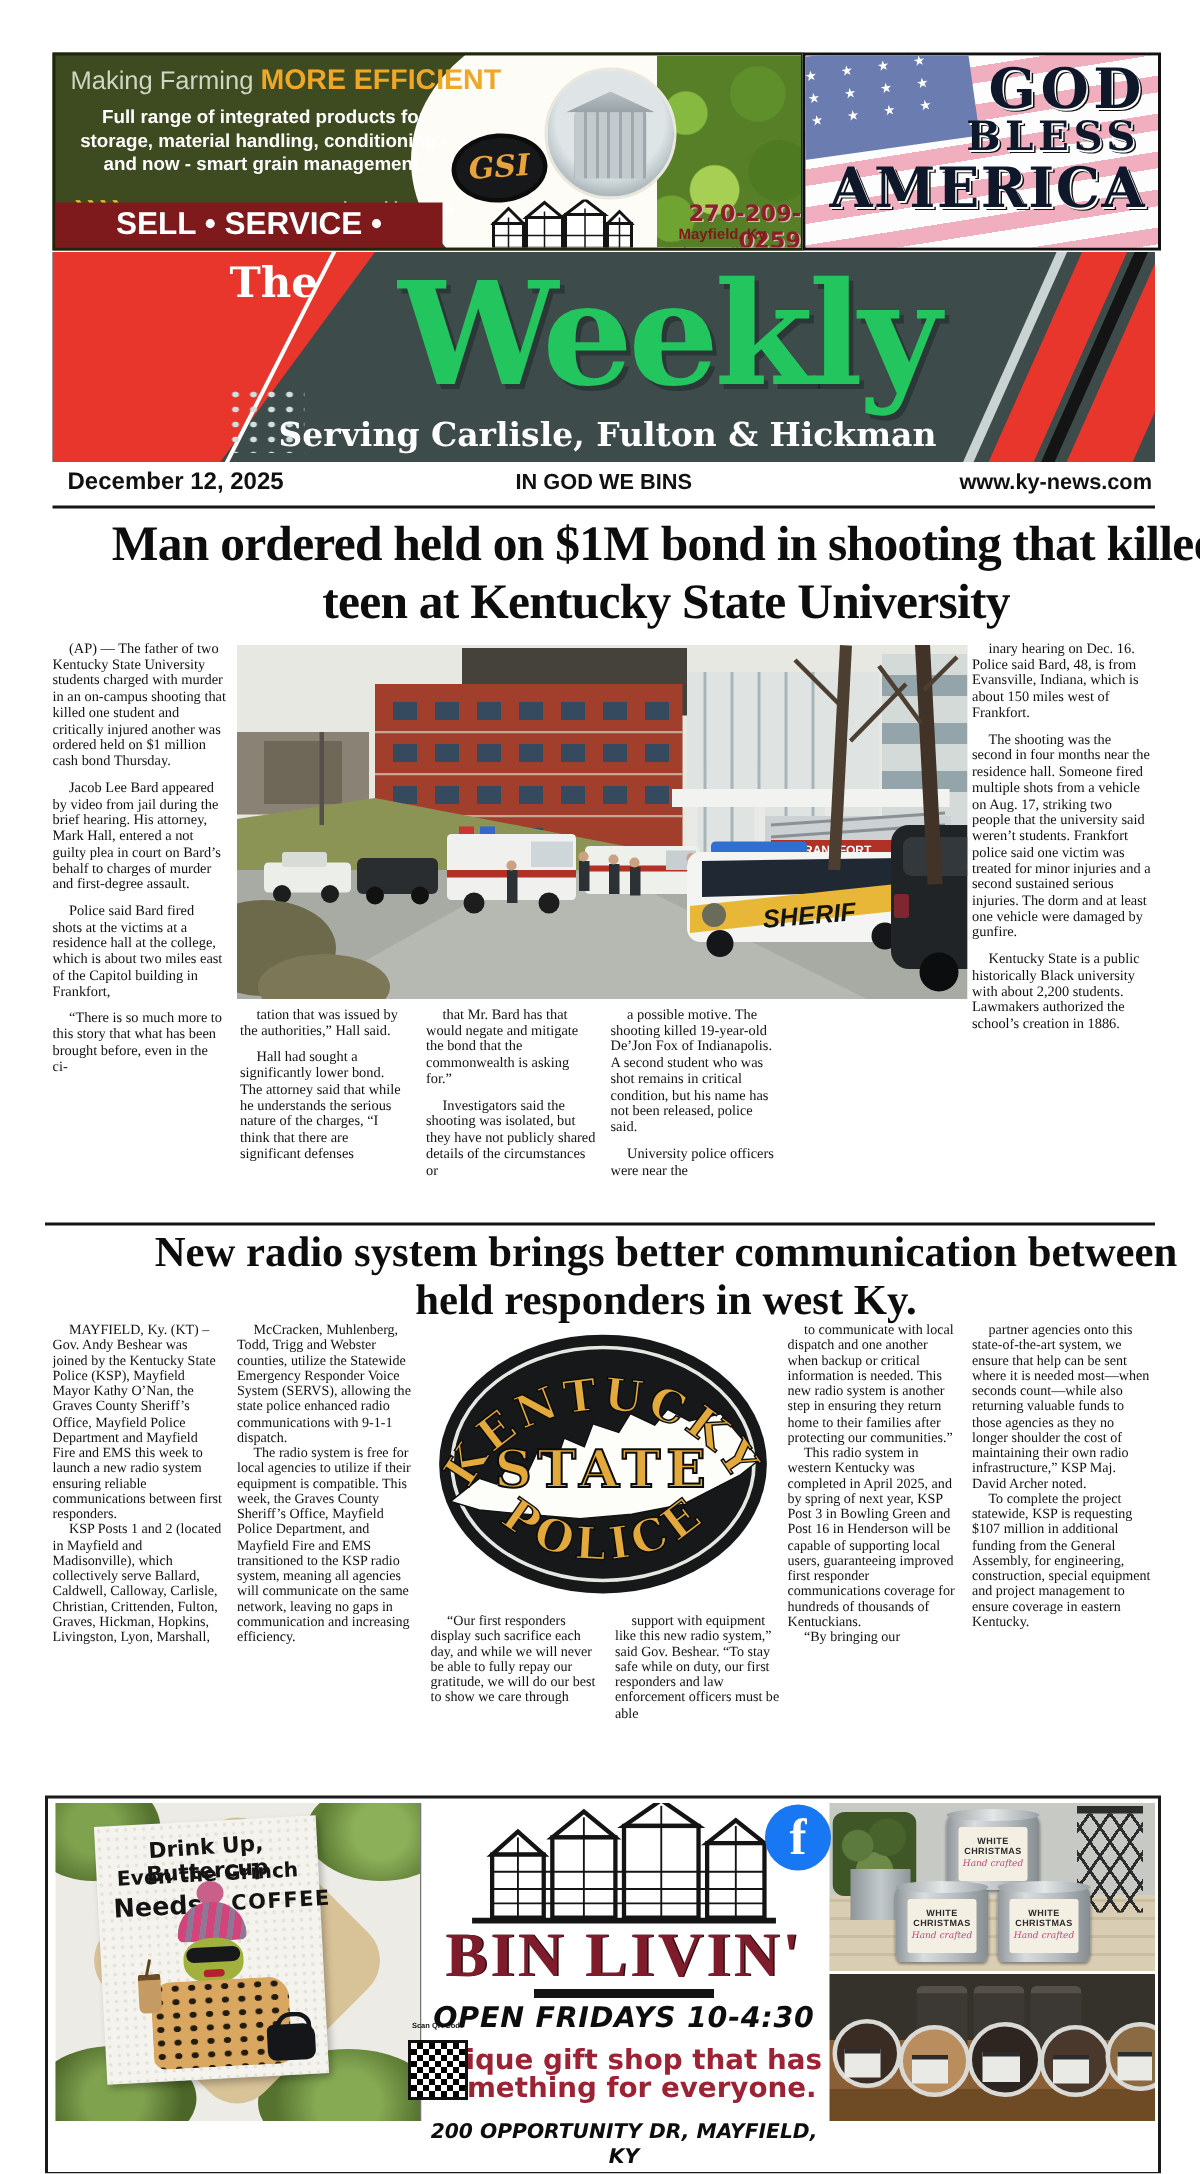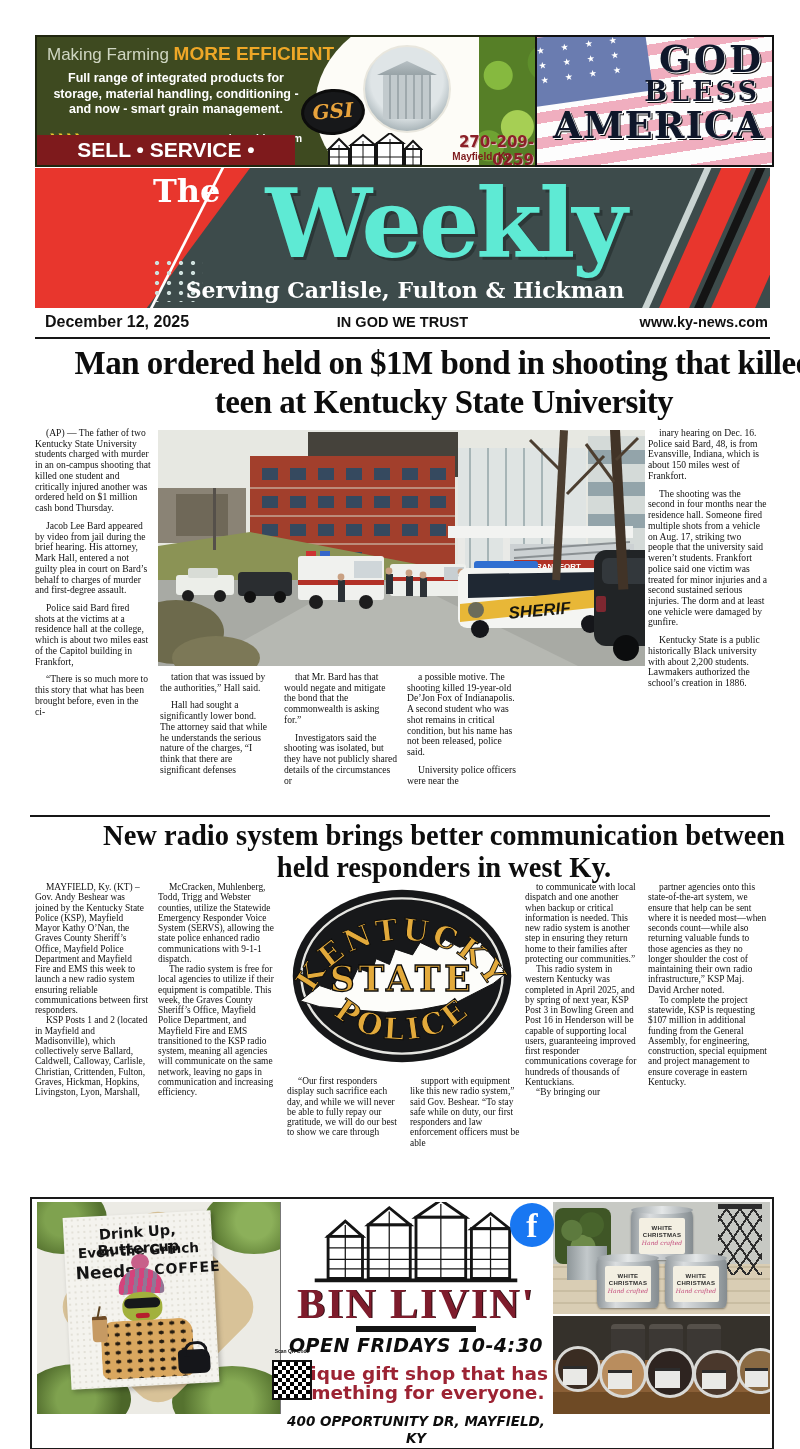--- a/index.html
+++ b/index.html
@@ -1,21 +1,21 @@
 <!DOCTYPE html>
 <html><head>
 <meta charset="utf-8">
 <style>
   html,body{margin:0;padding:0;background:#fff;}
   .page{position:relative;width:800px;height:1449px;background:#fff;overflow:hidden;
         font-family:"Liberation Serif",serif;color:#111;}
   .abs{position:absolute;}
 
   
-  .ad-workman{left:35px;top:35px;width:497px;height:128px;background:#3e4a20;border:2px solid #20260f;overflow:hidden;padding-left:41px;}
+  .ad-workman{left:35px;top:35px;width:497px;height:128px;background:#3e4a20;border:2px solid #20260f;overflow:hidden;}
   .aw-swoosh{position:absolute;right:-40px;top:-30px;width:300px;height:200px;background:#fdfcf7;border-radius:50% 0 0 50%/60% 0 0 60%;}
   .aw-leaves{position:absolute;right:0;top:0;width:96px;height:128px;
      background:radial-gradient(circle at 20% 30%,#86b93f 0 14px,transparent 15px),
                 radial-gradient(circle at 70% 20%,#5e8f2b 0 18px,transparent 19px),
                 radial-gradient(circle at 40% 70%,#a6cf54 0 16px,transparent 17px),
                 radial-gradient(circle at 85% 60%,#4e7a22 0 20px,transparent 21px),
                 radial-gradient(circle at 10% 85%,#6fa332 0 15px,transparent 16px),#567f27;}
   .aw-line1{position:absolute;left:10px;top:6px;font-family:"Liberation Sans",sans-serif;font-size:17px;color:#cfd6c2;}
   .aw-line1 b{color:#eea727;font-size:19px;font-weight:bold;}
   .aw-body{position:absolute;left:14px;top:34px;width:250px;font-family:"Liberation Sans",sans-serif;
@@ -47,23 +47,23 @@
   .ag-text{position:absolute;right:8px;top:4px;text-align:right;font-family:"DejaVu Serif",serif;font-weight:bold;color:#0f172a;}
   .ag-l1{font-size:37px;line-height:1.0;letter-spacing:3px;text-shadow:1px 1px 0 #fff,2px 2px 0 #141414;}
   .ag-l2{font-size:27px;line-height:1.0;letter-spacing:3px;margin-right:4px;text-shadow:1px 1px 0 #fff,2px 2px 0 #141414;}
   .ag-l3{font-size:37px;line-height:1.1;letter-spacing:1px;text-shadow:1px 1px 0 #fff,2px 2px 0 #141414;}
 
   
   .masthead{left:35px;top:168px;width:735px;height:140px;background:#3d4b4b;overflow:hidden;}
   .mh-red{position:absolute;left:0;top:0;width:215px;height:140px;background:#e8362d;
           clip-path:polygon(0 0,100% 0,52% 100%,0 100%);}
   .mh-whiteline{position:absolute;left:148px;top:-10px;width:3px;height:170px;background:#fff;transform:skewX(-27deg);}
-  .mh-the{position:absolute;left:118px;top:4px;font-family:"DejaVu Serif",serif;font-weight:bold;font-size:32px;color:#fff;}
+  .mh-the{position:absolute;left:118px;top:4px;font-family:"DejaVu Serif",serif;font-weight:bold;font-size:28px;color:#fff;}
   .mh-title{position:absolute;left:130px;top:8px;width:560px;text-align:center;font-family:"DejaVu Serif",serif;
-            font-weight:bold;font-size:95px;line-height:1;color:#5eead4;letter-spacing:-3px;
+            font-weight:bold;font-size:95px;line-height:1;color:#22c55e;letter-spacing:-3px;
             text-shadow:3px 3px 0 rgba(15,20,20,.35);}
   .mh-tag{position:absolute;left:120px;bottom:5px;width:500px;text-align:center;font-family:"DejaVu Serif",serif;
           font-weight:bold;font-size:22px;color:#fff;}
   .mh-dots{position:absolute;left:116px;bottom:6px;width:52px;height:44px;
            background-image:radial-gradient(#cfe0dd 2px,transparent 2.6px);background-size:12px 10px;}
   .mh-stripe{position:absolute;top:-10px;height:170px;transform:skewX(-24deg);}
   .ms1{right:92px;width:7px;background:#c9d4d2;}
   .ms2{right:52px;width:30px;background:#e8362d;}
   .ms3{right:38px;width:9px;background:#141414;}
   .ms4{right:-14px;width:44px;background:#e8362d;}
@@ -230,21 +230,21 @@
     <div class="mh-stripe ms3"></div>
     <div class="mh-stripe ms4"></div>
     <div class="mh-the">The</div>
     <div class="mh-title">Weekly</div>
     <div class="mh-dots"></div>
     <div class="mh-tag">Serving Carlisle, Fulton &amp; Hickman</div>
   </div>
 
   <div class="abs datebar">
     <span class="db-date">December 12, 2025</span>
-    <span class="db-motto">IN GOD WE TRUST</span>
+    <span class="db-motto">IN GOD WE BINS</span>
     <span class="db-url">www.ky-news.com</span>
   </div>
 
   <div class="abs headline h1">Man ordered held on $1M bond in shooting that killed teen at Kentucky State University</div>
 
   <div class="acol" style="left:35px;top:428px;width:116px;height:386px">
       <p class="para">(AP) — The father of two Kentucky State University students charged with murder in an on-campus shooting that killed one student and critically injured another was ordered held on $1 million cash bond Thursday.</p>
       <p class="para">Jacob Lee Bard appeared by video from jail during the brief hearing. His attorney, Mark Hall, entered a not guilty plea in court on Bard’s behalf to charges of murder and first-degree assault.</p>
       <p class="para">Police said Bard fired shots at the victims at a residence hall at the college, which is about two miles east of the Capitol building in Frankfort,</p>
       <p class="para">“There is so much more to this story that what has been brought before, even in the ci-</p>
@@ -486,21 +486,21 @@
         <line x1="4" y1="82" x2="216" y2="82" stroke="#141414" stroke-width="4"></line>
       </svg>
       <div class="bl-name">BIN LIVIN'</div>
       <div class="bl-under"></div>
       <div class="bl-hours">OPEN FRIDAYS 10-4:30</div>
       <div class="bl-tag">
         <div>unique gift shop that has</div>
         <div>something for everyone.</div>
       </div>
       <div class="bl-addr">
-        <div>400 OPPORTUNITY DR, MAYFIELD, KY</div>
+        <div>200 OPPORTUNITY DR, MAYFIELD, KY</div>
         <div>(SECOND FLOOR OF WORKMAN BINS)</div>
       </div>
       
       <div class="bl-qrlabel">Scan QR Code</div>
       <div class="bl-qr"></div>
     </div>
 
     <div class="fb">f</div>
 
     <div class="candles">

